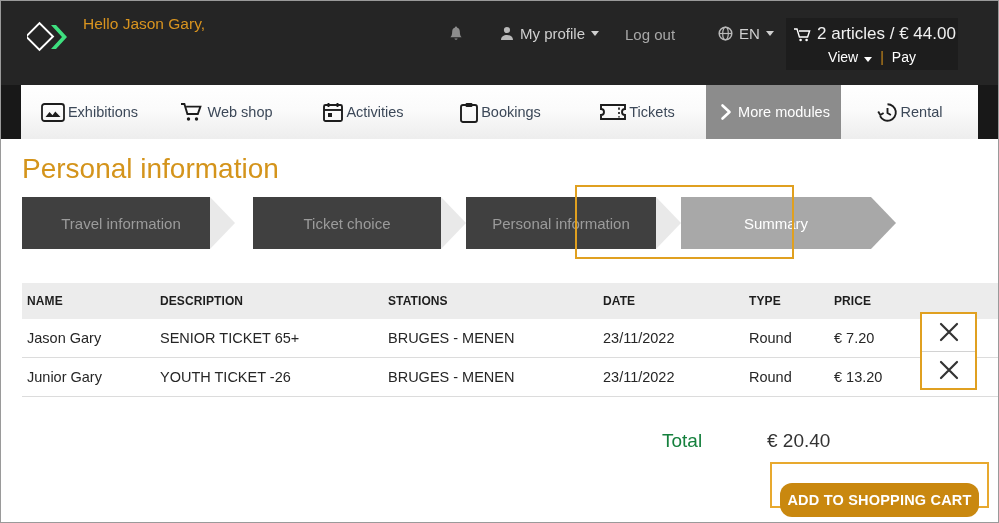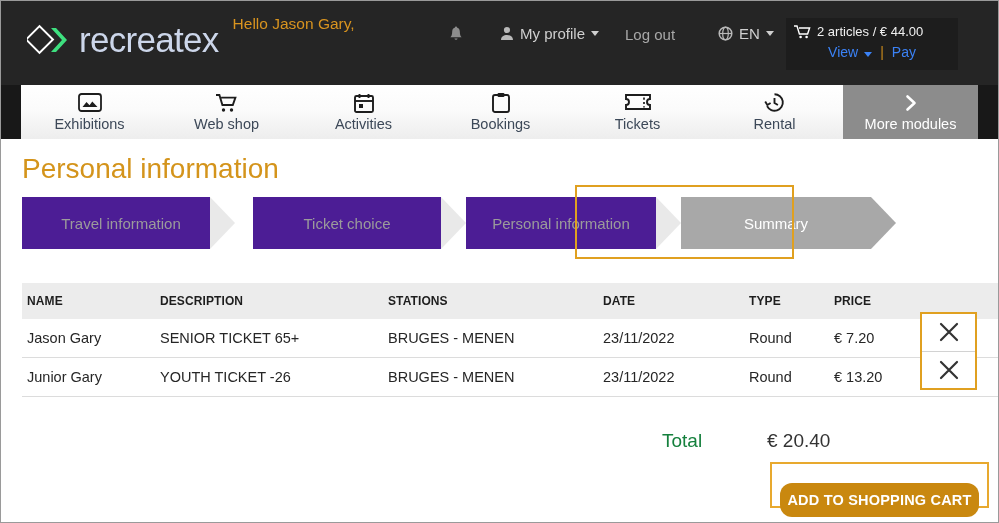--- a/index.html
+++ b/index.html
@@ -76,48 +76,48 @@
     color: #cfcfcf; font-size: 15px; cursor: pointer;
   }
   .globe-ico { width: 15px; height: 15px; margin-right: 6px; }
   .cart-box {
     position: absolute; left: 345px; top: 17px;
     width: 172px; height: 52px;
     background: #1d1d1d;
     padding: 6px 8px 0 8px;
   }
   .cart-line1 {
-    display: flex; align-items: flex-end;
-    color: #f0f0f0; font-size: 13px;
+    display: flex; align-items: center;
+    color: #f0f0f0; font-size: 17px;
     white-space: nowrap;
   }
   .cart-ico { width: 17px; height: 14px; margin-right: 6px; }
   .cart-line2 {
     display: flex; align-items: center; justify-content: center;
     margin-top: 5px; gap: 8px;
     color: #c8891c; font-size: 14px;
   }
-  .cart-line2 a { color: #3b82f6; text-decoration: none; cursor: pointer; }
+  .cart-line2 a { color: #ffffff; text-decoration: none; cursor: pointer; }
   .cart-sep { color: #c8891c; }
 
   
   .navwrap {
     position: relative;
     height: 54px;
     background: #181818;
   }
   .nav {
     position: absolute; left: 20px; top: 0;
     width: 957px; height: 54px;
     background: linear-gradient(to bottom, #ffffff 0%, #fbfbfb 45%, #ededed 100%);
     display: flex;
   }
   .nav-item {
     flex: 1 1 0;
-    display: flex; flex-direction: column;
+    display: flex; flex-direction: row;
     align-items: center; justify-content: center;
     gap: 3px;
     cursor: pointer;
     position: relative;
   }
   .nav-item .nav-ico { height: 21px; display:flex; align-items:center; }
   .nav-label {
     font-size: 14.5px;
     color: #3c4858;
   }
@@ -140,21 +140,21 @@
   
   .steps {
     display: flex;
     height: 52px;
     position: relative;
   }
   .step {
     position: relative;
     height: 52px;
     display: flex; align-items: center; justify-content: center;
-    background: #4c1d95;
+    background: #404040;
     color: #9b9b9b;
     font-size: 15px;
     cursor: pointer;
   }
   .step::after {
     content: "";
     position: absolute;
     right: -25px; top: 0;
     width: 0; height: 0;
     border-top: 26px solid transparent;
@@ -275,21 +275,20 @@
 
   <div class="header">
 
     <div class="brand">
       <span class="logo-mark">
         <svg viewBox="0 0 42 34" width="42" height="34">
           <rect x="3" y="7" width="19" height="19" transform="rotate(45 12.5 16.5)" fill="none" stroke="#ffffff" stroke-width="2"></rect>
           <path d="M24 5 L35 17 L24 29 L29 29 L40 17 L29 5 Z" fill="#3ee07f"></path>
         </svg>
       </span>
-      <span class="brand-name">recreatex</span>
     </div>
 
     <div class="greeting">Hello Jason Gary,</div>
 
     <div class="hdr-right">
 
       <span class="bell-icon">
         <svg viewBox="0 0 16 18" width="16" height="18">
           <path d="M8 1.5c-2.2 0-3.8 1.7-3.8 3.9 0 3.4-1 5-1.8 5.9h11.2c-.8-.9-1.8-2.5-1.8-5.9C11.8 3.2 10.2 1.5 8 1.5z" fill="#8d8d8d"></path>
           <circle cx="8" cy="1.6" r="1.1" fill="#8d8d8d"></circle>
@@ -392,38 +391,38 @@
       <div class="nav-item">
         <span class="nav-ico">
           <svg viewBox="0 0 26 17" width="26" height="17">
             <path d="M1 1h24v4a3 3 0 0 0 0 6v4H1v-4a3 3 0 0 0 0-6z" fill="none" stroke="#1d1d1d" stroke-width="1.9"></path>
             <path d="M19 3.5v10" stroke="#1d1d1d" stroke-width="1.7" stroke-dasharray="2.2 2.2"></path>
           </svg>
         </span>
         <span class="nav-label">Tickets</span>
       </div>
 
+      <div class="nav-item more">
+        <span class="nav-ico">
+          <svg viewBox="0 0 18 18" width="18" height="18">
+            <path d="M5.5 2.5L12.5 9l-7 6.5" fill="none" stroke="#ffffff" stroke-width="2.6" stroke-linecap="round" stroke-linejoin="round"></path>
+          </svg>
+        </span>
+        <span class="nav-label">More modules</span>
+      </div>
+
       <div class="nav-item">
         <span class="nav-ico">
           <svg viewBox="0 0 21 21" width="21" height="21">
             <path d="M10.5 2.2a8.3 8.3 0 1 1-7.4 12" fill="none" stroke="#1d1d1d" stroke-width="1.9"></path>
             <path d="M1.2 9.6L3.3 13l3.3-2" fill="none" stroke="#1d1d1d" stroke-width="1.9"></path>
             <path d="M10.5 6v5l3.4 2" fill="none" stroke="#1d1d1d" stroke-width="1.9"></path>
           </svg>
         </span>
         <span class="nav-label">Rental</span>
-      </div>
-
-      <div class="nav-item more">
-        <span class="nav-ico">
-          <svg viewBox="0 0 18 18" width="18" height="18">
-            <path d="M5.5 2.5L12.5 9l-7 6.5" fill="none" stroke="#ffffff" stroke-width="2.6" stroke-linecap="round" stroke-linejoin="round"></path>
-          </svg>
-        </span>
-        <span class="nav-label">More modules</span>
       </div>
 
     </div>
   </div>
 
   <div class="content">
 
     <h1 class="page-title">Personal information</h1>
 
     <div class="steps">

